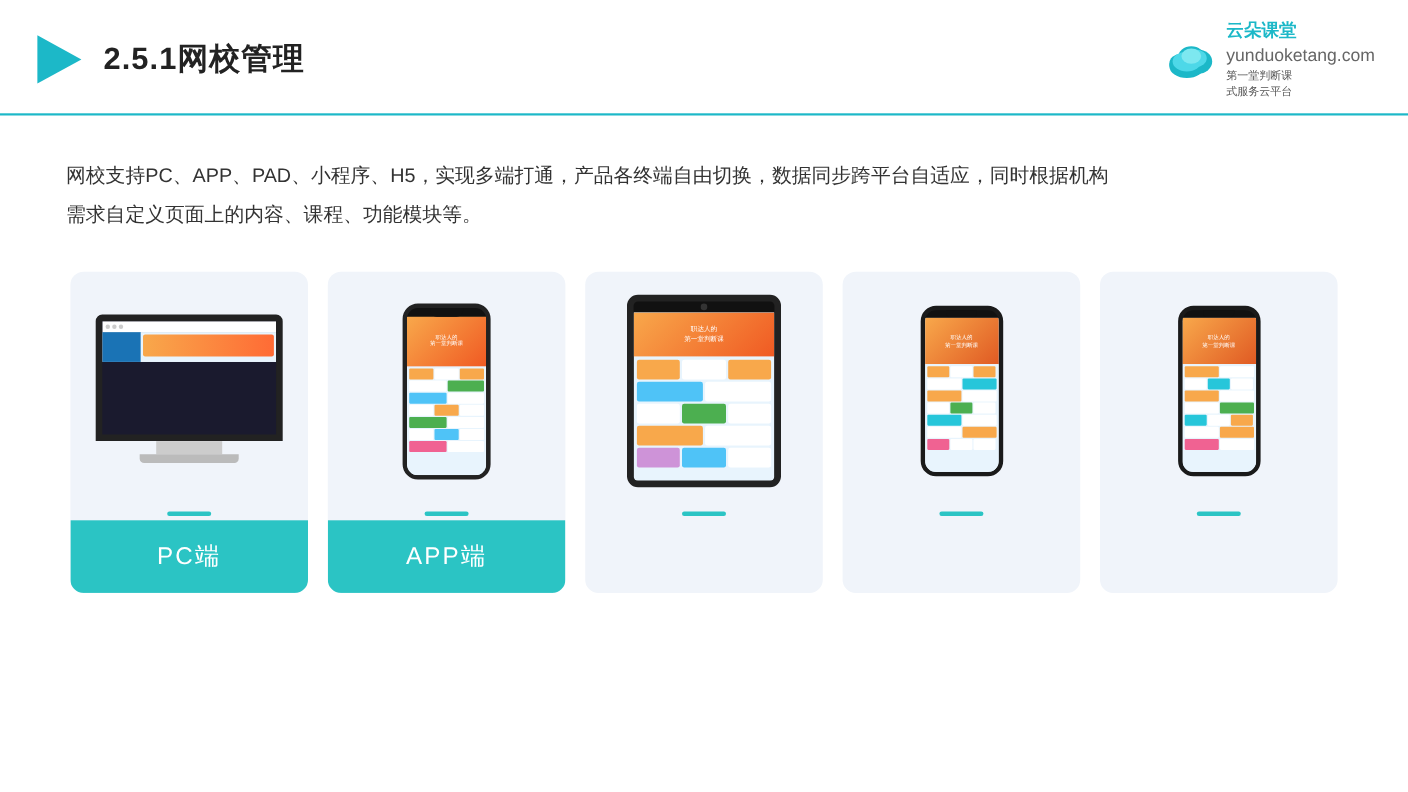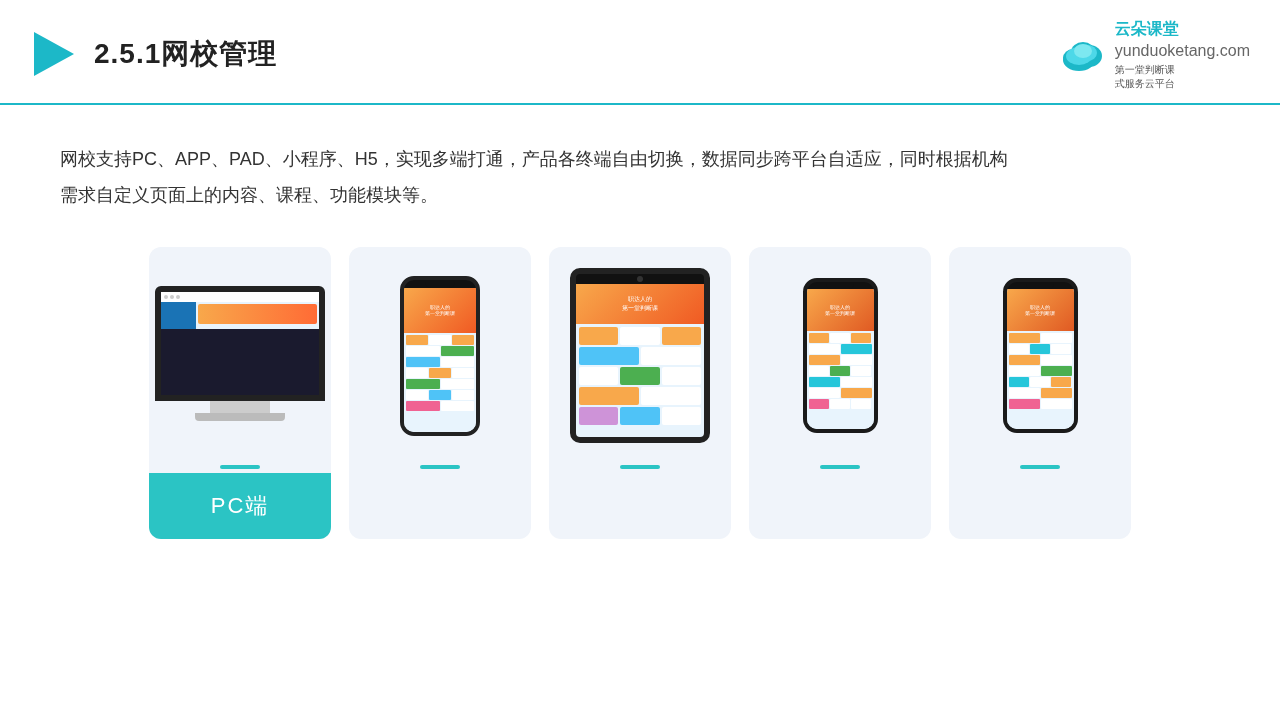--- a/index.html
+++ b/index.html
@@ -70,21 +70,21 @@
     .cards-container {
       display: flex;
       gap: 18px;
       padding: 10px 60px 30px 60px;
       justify-content: center;
     }
 
     .card {
       background: #f0f4fa;
       border-radius: 12px;
-      width: 182px;
+      width: 216px;
       display: flex;
       flex-direction: column;
       align-items: center;
       overflow: hidden;
     }
 
     .card-image-area {
       width: 100%;
       height: 210px;
       display: flex;
@@ -477,20 +477,21 @@
             </div>
             <div class="phone-row">
               <div class="phone-block" style="background:#f06292;"></div>
               <div class="phone-block"></div>
             </div>
           </div>
         </div>
       </div>
     </div>
     <div class="card-label-bar"></div>
+    <div class="card-label">APP端</div>
   </div>
 
   <div class="card">
     <div class="card-image-area">
       <div class="tablet">
         <div class="tablet-camera"></div>
         <div class="tablet-screen">
           <div class="tablet-banner">
             <span style="color:#fff;font-size:6px;text-align:center;">职达人的<br>第一堂判断课</span>
           </div>

